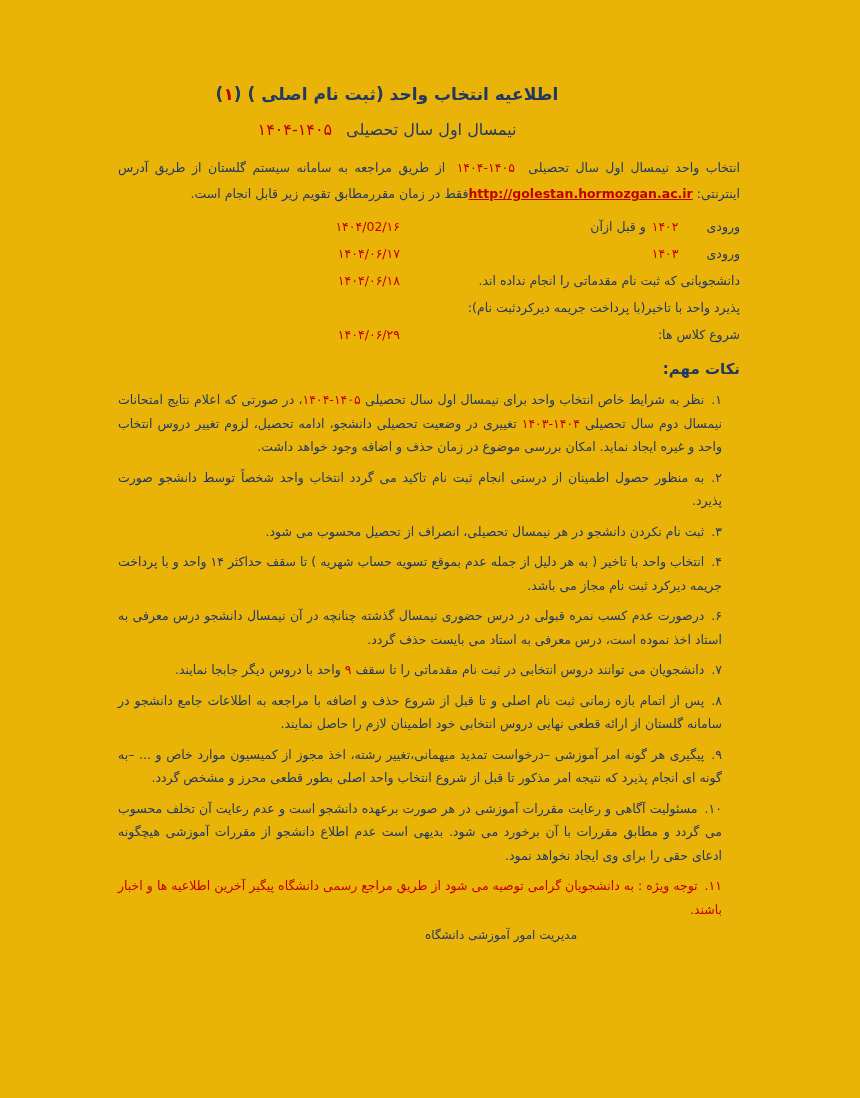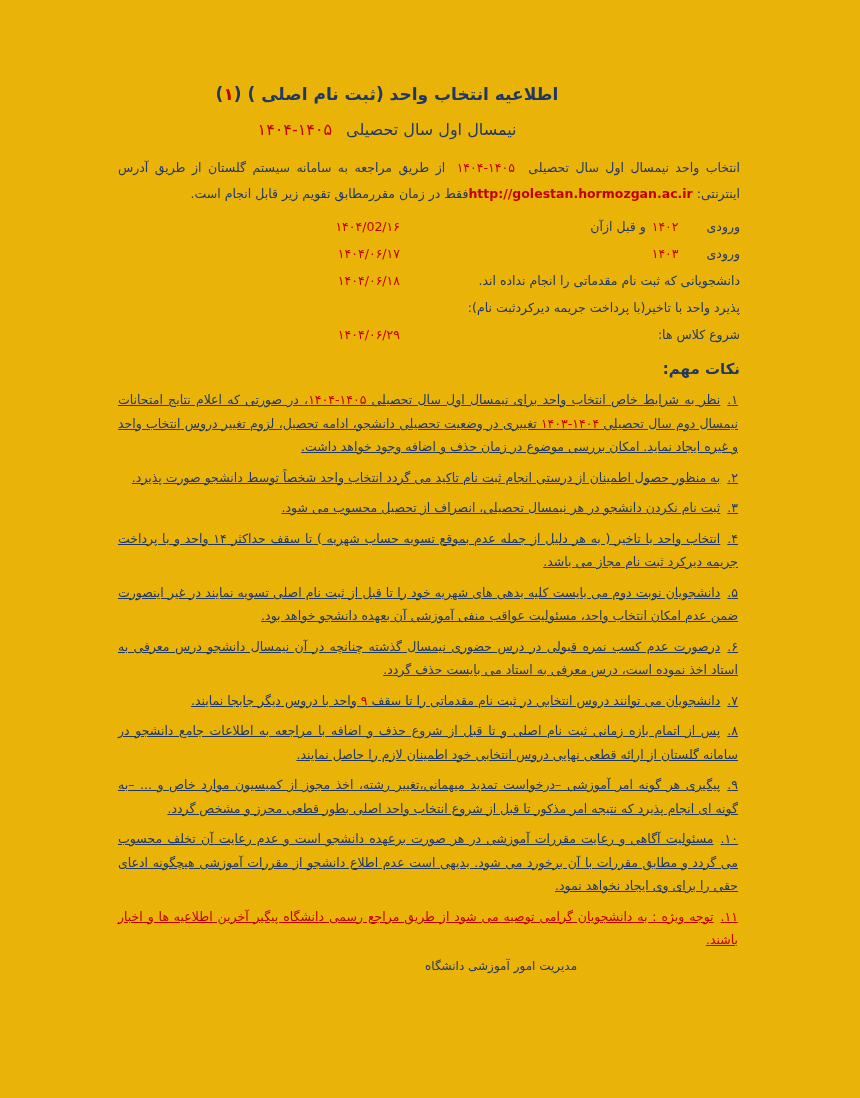--- a/index.html
+++ b/index.html
@@ -17,33 +17,33 @@
 
   
   .titles { position:relative; left:-42px; text-align:center; }
   .title   { font-size:17px; font-weight:bold; margin:0 0 16px 0; }
   .subtitle{ font-size:16px; font-weight:normal; margin:0 0 16px 0; }
   .gap-m { margin-inline-start:14px; }
   .gap-s { margin-inline-start:7px; margin-inline-end:5px; }
 
   
   .intro { font-size:12.5px; line-height:26px; text-align:justify; margin:0 0 6px 0; }
-  .url { color:#c00000; font-weight:bold; cursor:pointer; }
+  .url { color:#c00000; font-weight:bold; text-decoration:underline; cursor:pointer; }
 
   
   .schedule { margin:2px 0 4px 0; }
   .sched-row { display:flex; font-size:12.5px; line-height:27px; }
   .sched-label { width:340px; flex:0 0 auto; }
   .sched-date { flex:1 1 auto; text-align:right; color:#c00000; }
   .seg:empty { display:none; }
   .sched-red { margin-inline-start:28px; margin-inline-end:2px; }
 
   
   .notes-heading { font-size:15px; font-weight:bold; margin:12px 0 10px 0; }
-  .note-item { font-size:12.5px; line-height:23.5px; text-align:justify; margin:0 0 7px 0; padding-inline-start:2px;text-decoration:underline; }
+  .note-item { font-size:12.5px; line-height:23.5px; text-align:justify; margin:0 16px 7px 0; padding-inline-start:2px; }
   .note-item .num { margin-inline-end:7px; }
   .note-item.red-item { color:#c00000; }
 
   
   .signature { position:relative; left:72px; text-align:center; font-size:12px; margin-top:4px; }
 </style>
 </head>
 <body>
 
 <div class="page">
@@ -86,21 +86,20 @@
 
     <div class="notes" id="notes">
   <div class="note-item"><span class="num">۱.</span><span>نظر به شرایط خاص انتخاب واحد برای نیمسال اول سال تحصیلی </span><span class="red">۱۴۰۵-۱۴۰۴</span><span>، در صورتی که اعلام نتایج امتحانات نیمسال دوم سال تحصیلی </span><span class="red">۱۴۰۴-۱۴۰۳</span><span> تغییری در وضعیت تحصیلی دانشجو، ادامه تحصیل، لزوم تغییر دروس  انتخاب واحد و غیره ایجاد نماید. امکان بررسی موضوع در زمان حذف و اضافه وجود خواهد داشت.</span></div>
 
   <div class="note-item"><span class="num">۲.</span><span>به منظور حصول اطمینان از درستی انجام ثبت نام تاکید می گردد انتخاب واحد شخصاً توسط دانشجو صورت پذیرد.</span></div>
 
   <div class="note-item"><span class="num">۳.</span><span>ثبت نام نکردن دانشجو در هر نیمسال تحصیلی، انصراف از تحصیل محسوب می شود.</span></div>
 
   <div class="note-item"><span class="num">۴.</span><span>انتخاب واحد با تاخیر ( به هر دلیل از جمله عدم بموقع تسویه حساب شهریه ) تا سقف حداکثر ۱۴ واحد و با پرداخت جریمه دیرکرد ثبت نام مجاز می باشد.</span></div>
 
-  <div class="note-item"><span class="num">۵.</span><span>دانشجویان نوبت دوم می بایست کلیه بدهی های شهریه خود را تا قبل از ثبت نام اصلی تسویه نمایند در غیر اینصورت ضمن عدم امکان انتخاب واحد، مسئولیت عواقب منفی آموزشی آن بعهده دانشجو خواهد بود.</span></div>
 
   <div class="note-item"><span class="num">۶.</span><span>درصورت عدم کسب نمره قبولی در درس حضوری نیمسال گذشته چنانچه در آن نیمسال دانشجو درس معرفی به استاد اخذ نموده است، درس معرفی به استاد می بایست حذف گردد.</span></div>
 
   <div class="note-item"><span class="num">۷.</span><span>دانشجویان می توانند دروس انتخابی در ثبت نام مقدماتی را تا سقف </span><span class="red">۹</span><span> واحد با دروس دیگر جابجا نمایند.</span></div>
 
   <div class="note-item"><span class="num">۸.</span><span>پس از اتمام بازه زمانی ثبت نام اصلی و تا قبل از شروع حذف و اضافه  با مراجعه به اطلاعات جامع دانشجو در سامانه گلستان از ارائه قطعی نهایی دروس انتخابی خود اطمینان لازم را حاصل نمایند.</span></div>
 
   <div class="note-item"><span class="num">۹.</span><span>پیگیری هر گونه امر آموزشی –درخواست  تمدید میهمانی،تغییر رشته، اخذ مجوز از کمیسیون موارد خاص و ... –به گونه ای انجام پذیرد که نتیجه امر مذکور تا قبل از شروع انتخاب واحد اصلی بطور قطعی محرز و مشخص گردد.</span></div>
 
   <div class="note-item"><span class="num">۱۰.</span><span>مسئولیت آگاهی و رعایت مقررات آموزشی در هر صورت برعهده دانشجو است و عدم رعایت آن تخلف محسوب می گردد و مطابق مقررات با آن برخورد می شود. بدیهی است عدم اطلاع دانشجو از مقررات آموزشی هیچگونه ادعای حقی را برای وی ایجاد نخواهد نمود.</span></div>

